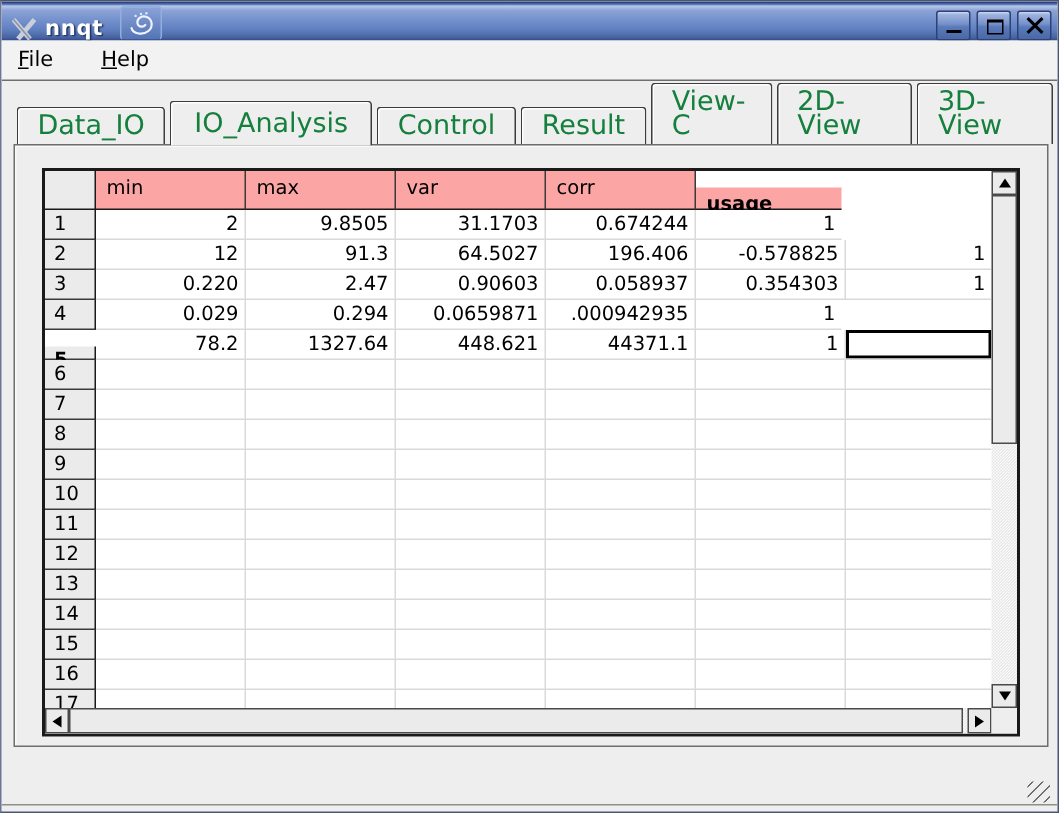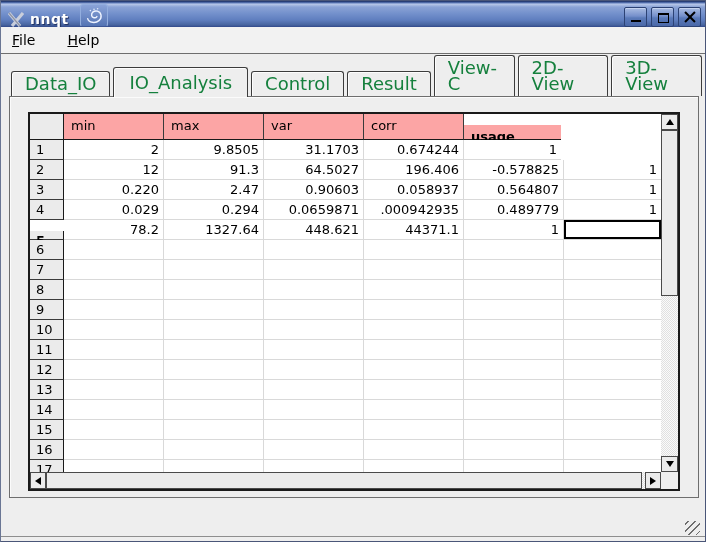--- a/index.html
+++ b/index.html
@@ -199,30 +199,29 @@
               <div class="cell">196.406</div>
               <div class="cell">-0.578825</div>
               <div class="cell">1</div>
             </div>
             <div class="grid-row">
               <div class="rh">3</div>
               <div class="cell">0.220</div>
               <div class="cell">2.47</div>
               <div class="cell">0.90603</div>
               <div class="cell">0.058937</div>
-              <div class="cell">0.564807</div>
+              <div class="cell">0.354303</div>
               <div class="cell">1</div>
             </div>
             <div class="grid-row">
               <div class="rh">4</div>
               <div class="cell">0.029</div>
               <div class="cell">0.294</div>
               <div class="cell">0.0659871</div>
               <div class="cell">.000942935</div>
-              <div class="cell">0.489779</div>
               <div class="cell">1</div>
             </div>
             <div class="grid-row">
               <div class="rh bold">5</div>
               <div class="cell">78.2</div>
               <div class="cell">1327.64</div>
               <div class="cell">448.621</div>
               <div class="cell">44371.1</div>
               <div class="cell">1</div>
               <div class="cell selected"></div>

